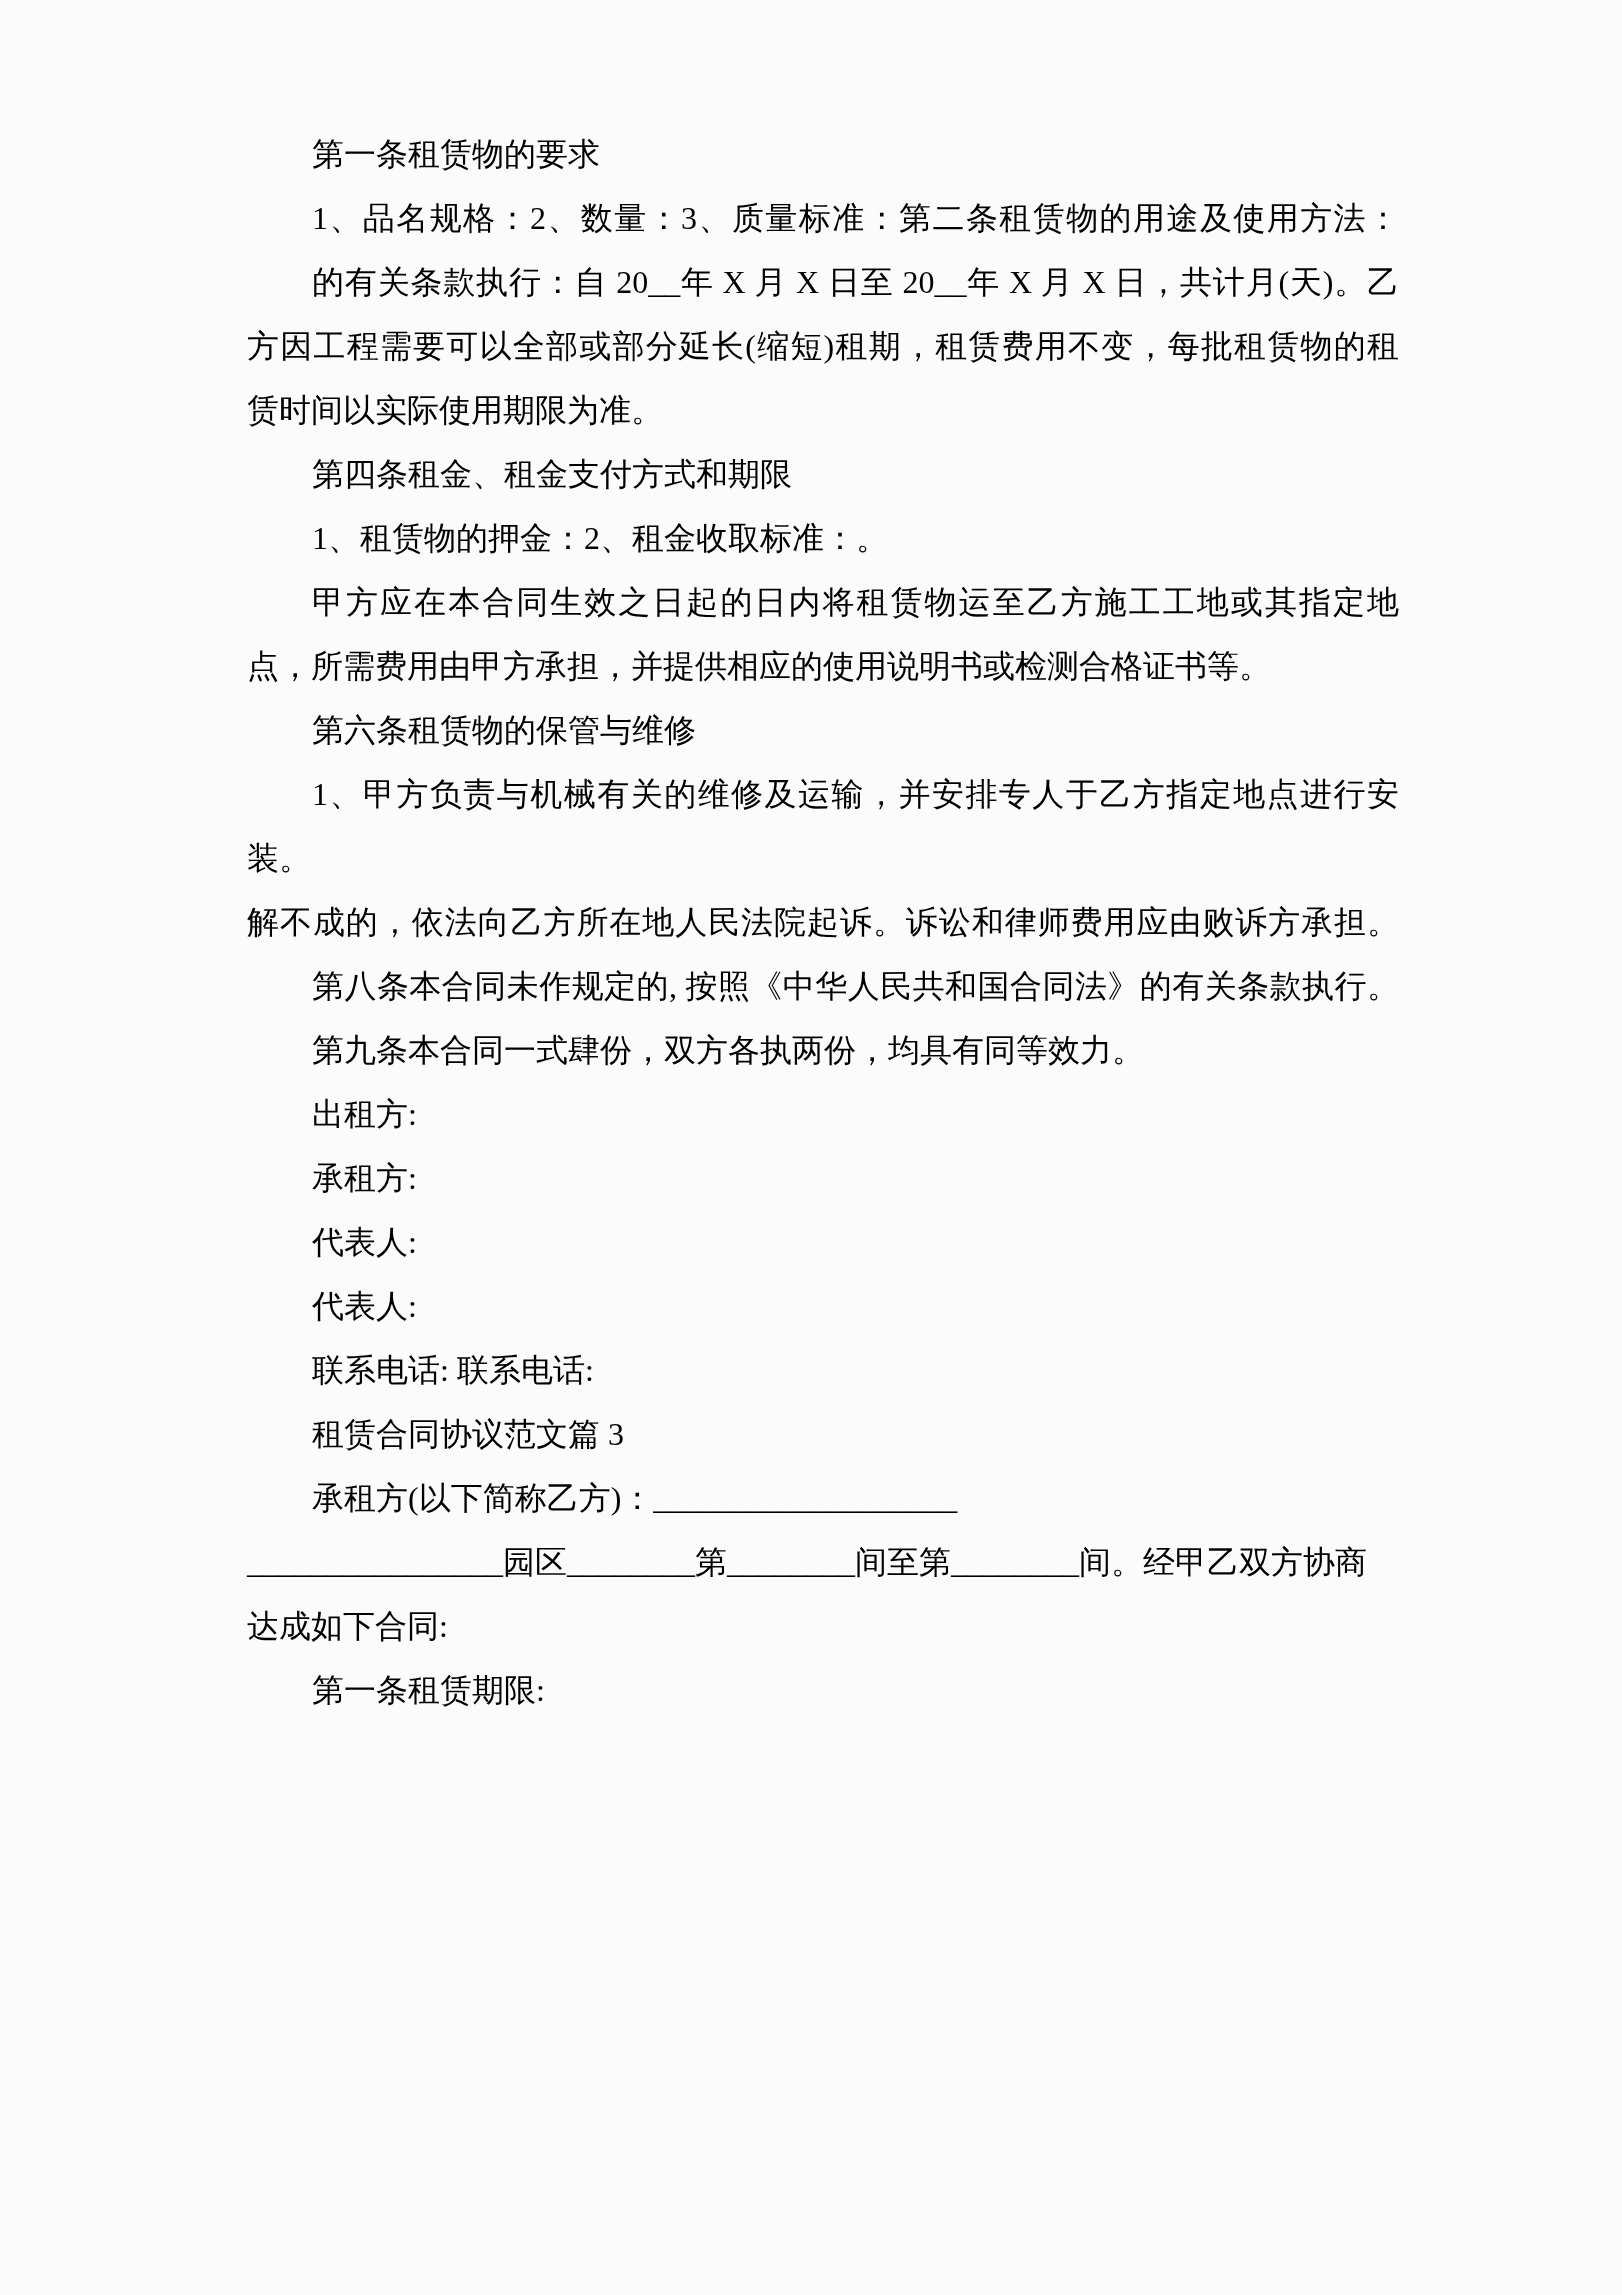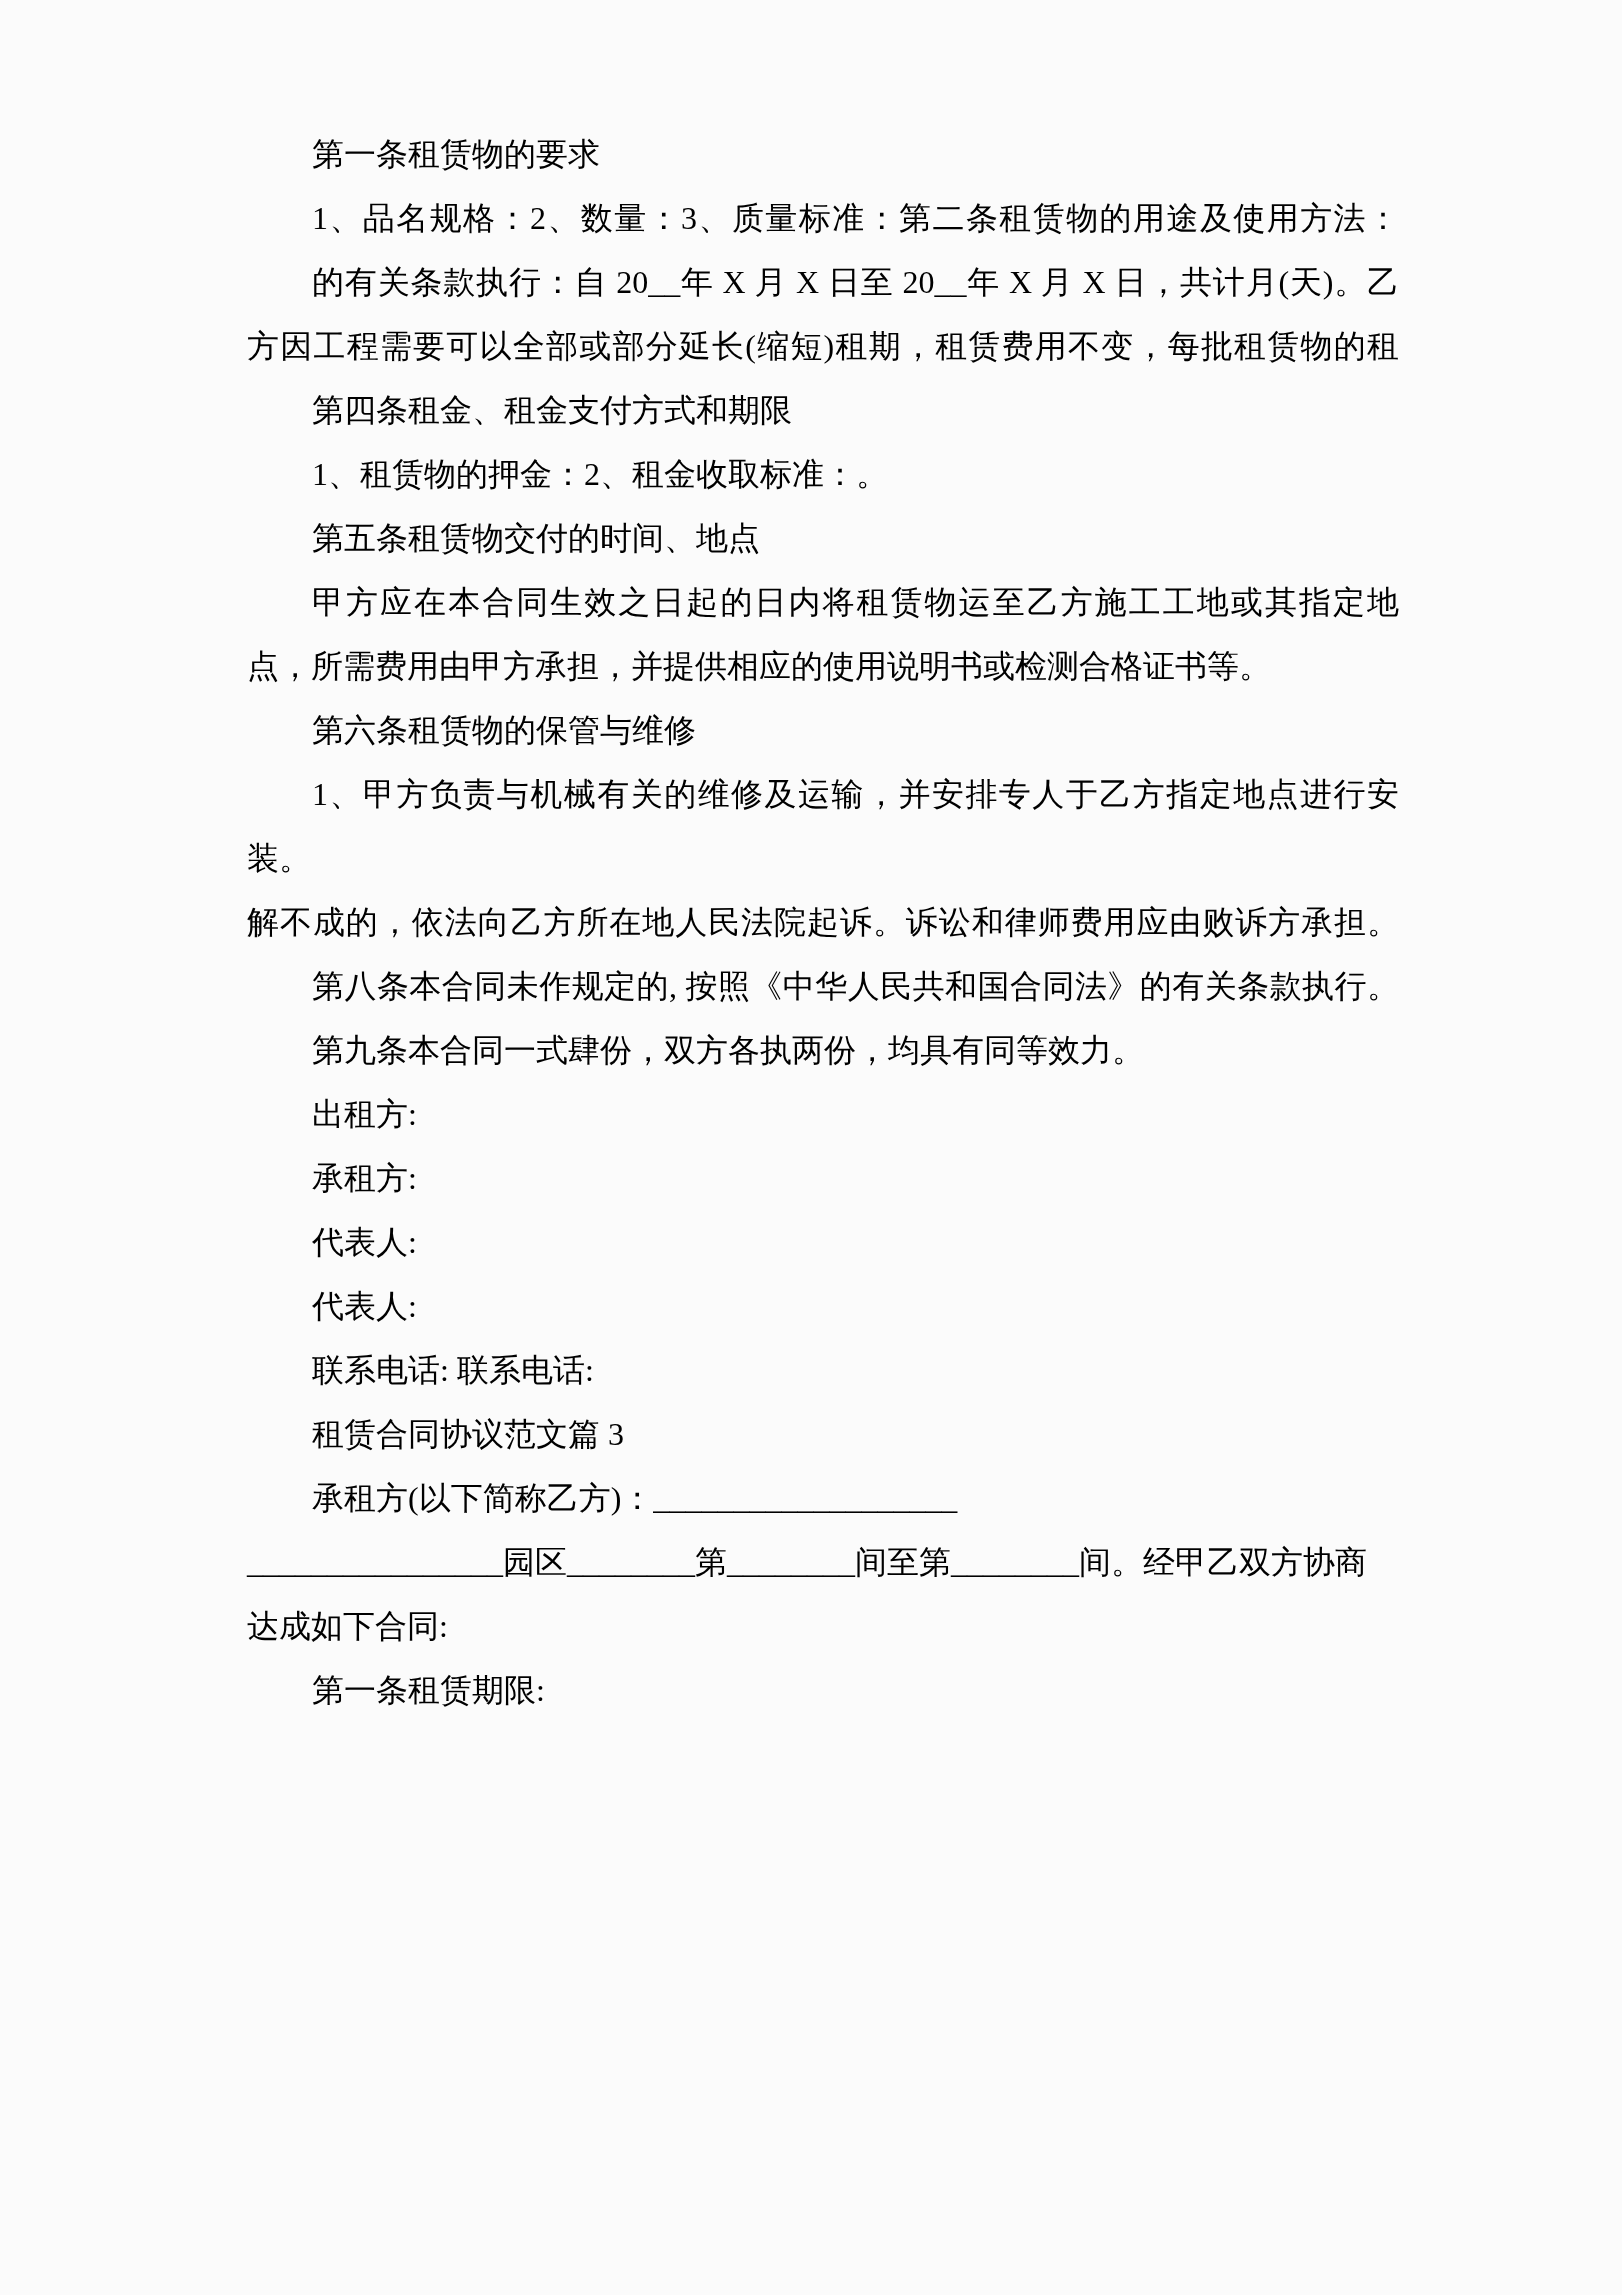--- a/index.html
+++ b/index.html
@@ -38,23 +38,23 @@
   }
 </style>
 </head>
 <body style="background: rgb(251, 251, 251);">
 
 <div id="doc" style="color: rgb(0, 0, 0);">
     <div class="line indent">第一条租赁物的要求</div>
     <div class="line indent fill">1、品名规格：2、数量：3、质量标准：第二条租赁物的用途及使用方法：</div>
     <div class="line indent fill">的有关条款执行：自 20__年 X 月 X 日至 20__年 X 月 X 日，共计月(天)。乙</div>
     <div class="line fill">方因工程需要可以全部或部分延长(缩短)租期，租赁费用不变，每批租赁物的租</div>
+    <div class="line">赁时间以实际使用期限为准。</div>
     <div class="line indent">第四条租金、租金支付方式和期限</div>
     <div class="line indent">1、租赁物的押金：2、租金收取标准：。</div>
-    <div class="line indent">第五条租赁物交付的时间、地点</div>
     <div class="line indent fill">甲方应在本合同生效之日起的日内将租赁物运至乙方施工工地或其指定地</div>
     <div class="line">点，所需费用由甲方承担，并提供相应的使用说明书或检测合格证书等。</div>
     <div class="line indent">第六条租赁物的保管与维修</div>
     <div class="line indent fill">1、甲方负责与机械有关的维修及运输，并安排专人于乙方指定地点进行安</div>
     <div class="line">装。</div>
     <div class="line fill">解不成的，依法向乙方所在地人民法院起诉。诉讼和律师费用应由败诉方承担。</div>
     <div class="line indent fill">第八条本合同未作规定的, 按照《中华人民共和国合同法》的有关条款执行。</div>
     <div class="line indent">第九条本合同一式肆份，双方各执两份，均具有同等效力。</div>
     <div class="line indent">出租方:</div>
     <div class="line indent">承租方:</div>

